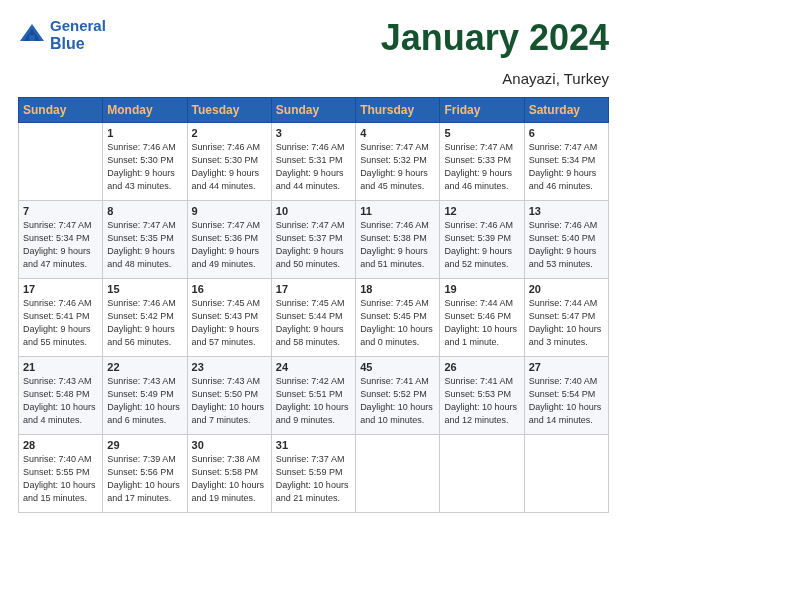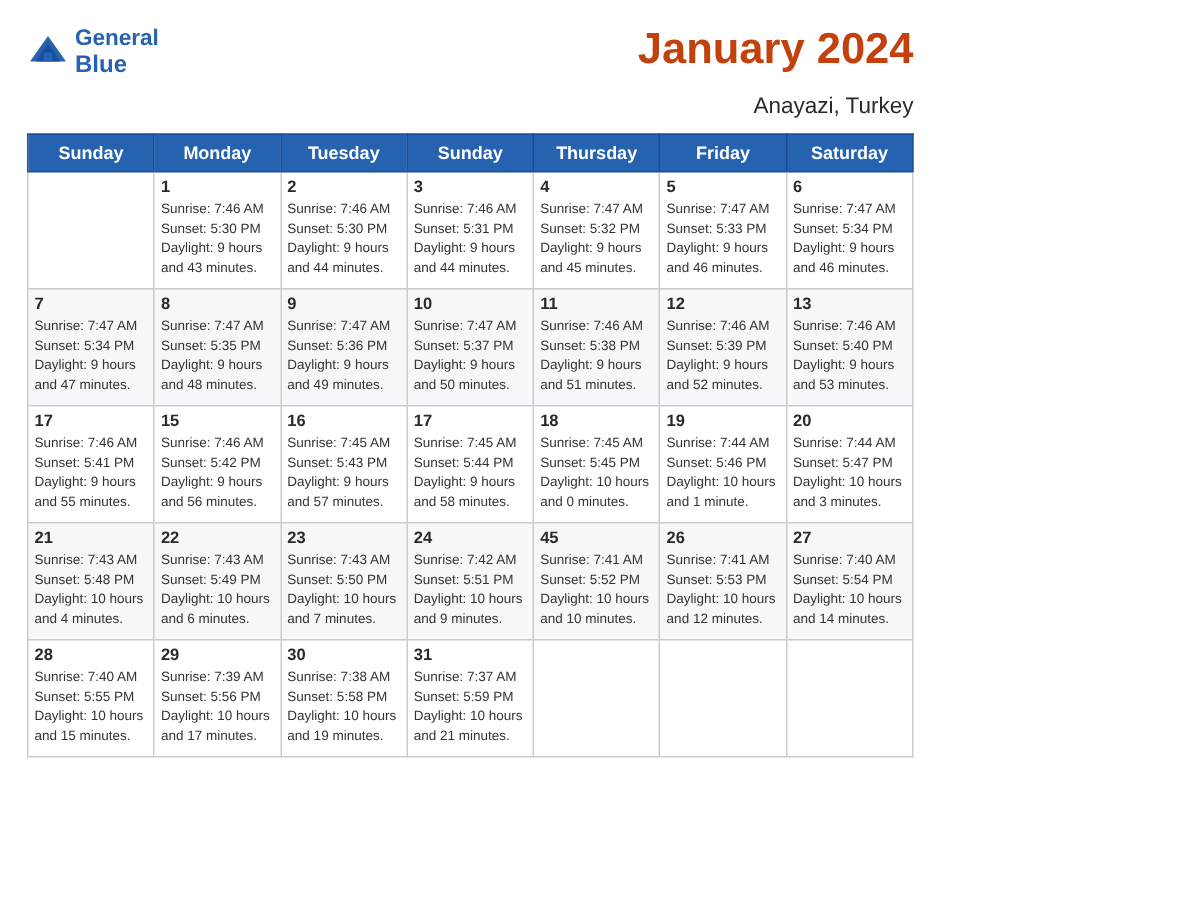--- a/index.html
+++ b/index.html
@@ -28,42 +28,42 @@
     }
     .logo-icon {
       width: 28px;
       height: 28px;
       margin-right: 4px;
     }
     .title-block {
       text-align: right;
     }
     .main-title {
-      font-size: 29px;
+      font-size: 36px;
       font-weight: bold;
-      color: #c2410c;
+      color: #14532d;
       line-height: 1.1;
     }
     .subtitle {
       font-size: 15px;
       color: #2a2a2a;
       margin-top: 12px;
     }
     .calendar-table {
       width: 100%;
       border-collapse: collapse;
       table-layout: fixed;
     }
     .calendar-table th {
       background: #2563b0;
-      color: #ffffff;
+      color: #fdba74;
       font-size: 12px;
       font-weight: bold;
       padding: 5px 4px;
-      text-align: center;
+      text-align: left;
       border: 1px solid #1a4d99;
     }
     .calendar-table td {
       border: 1px solid #ccc;
       vertical-align: top;
       padding: 4px 4px 4px 4px;
       font-size: 9.5px;
       color: #2a2a2a;
       height: 78px;
       background: #fff;

